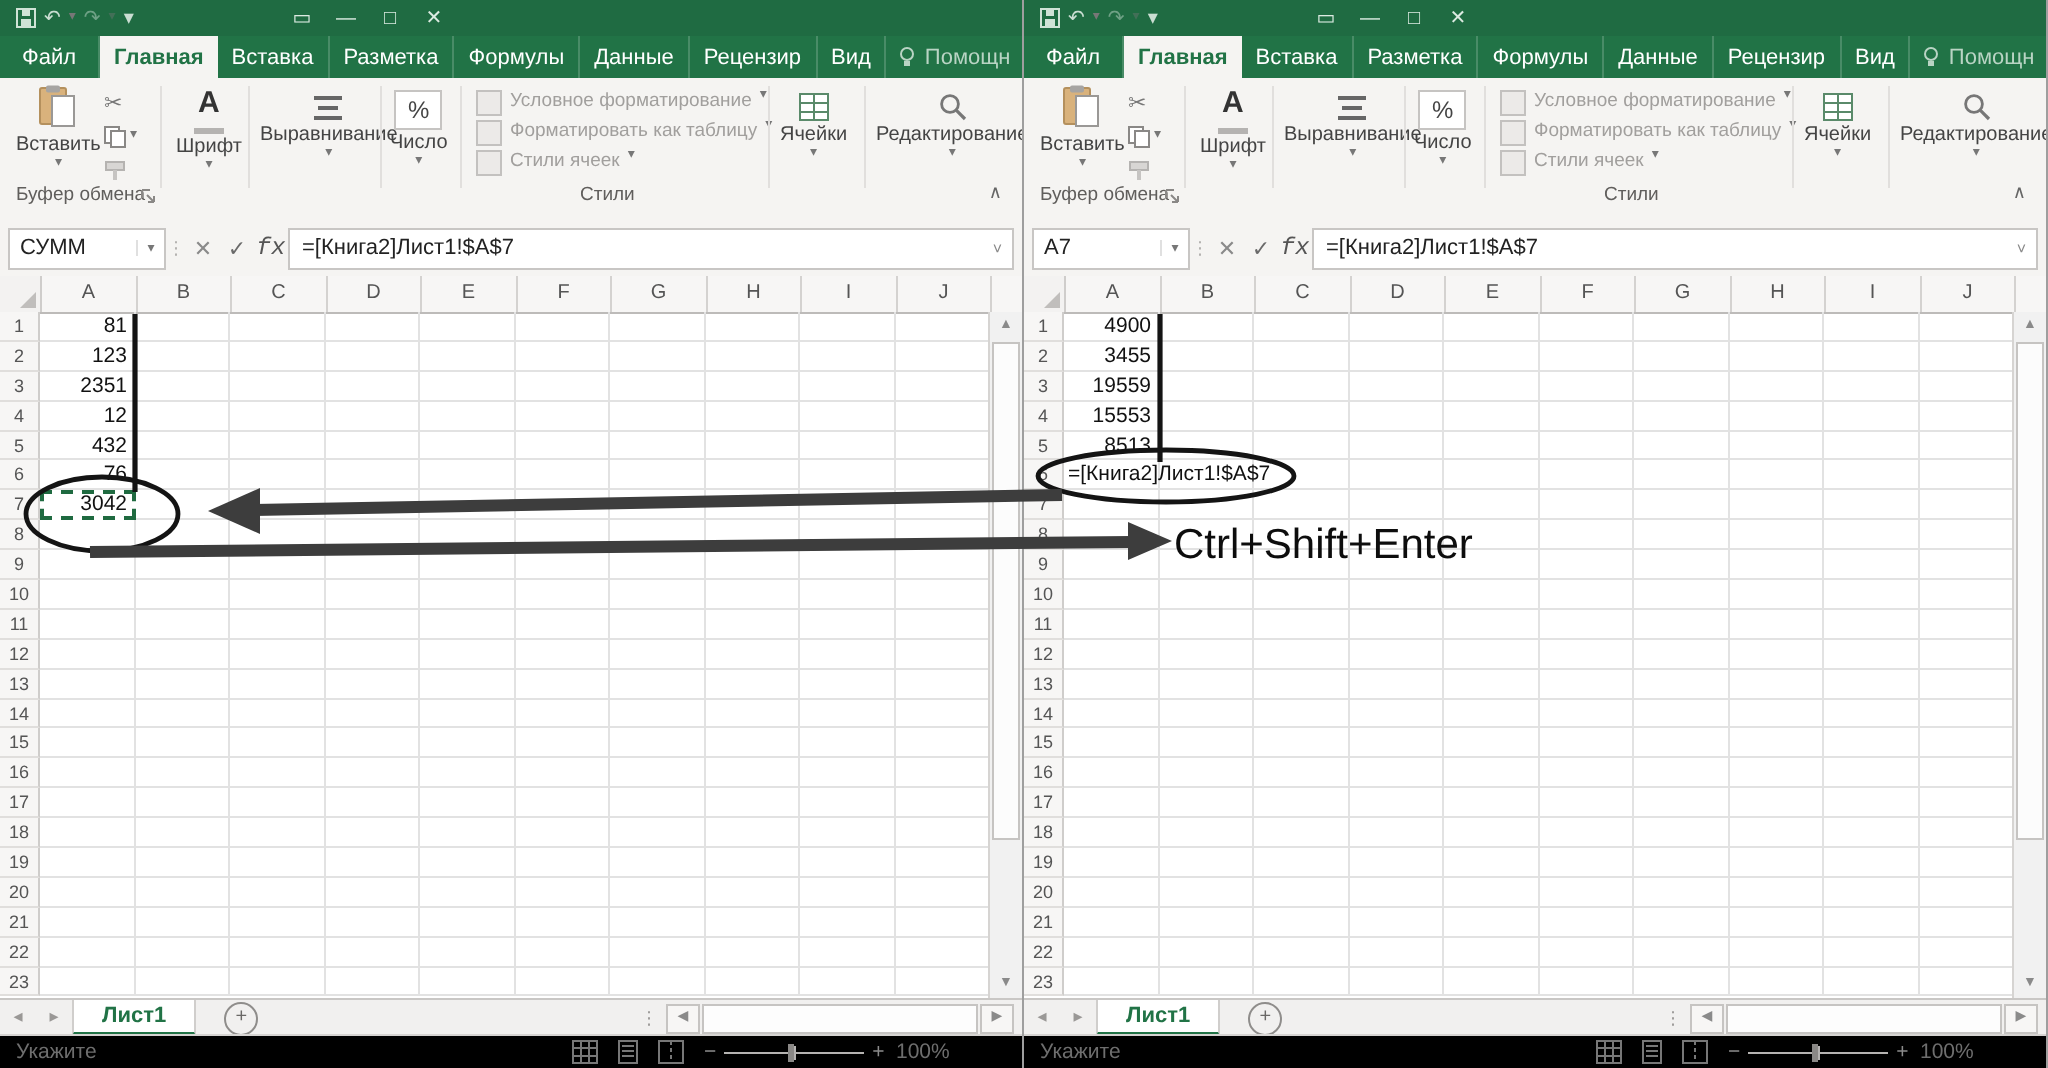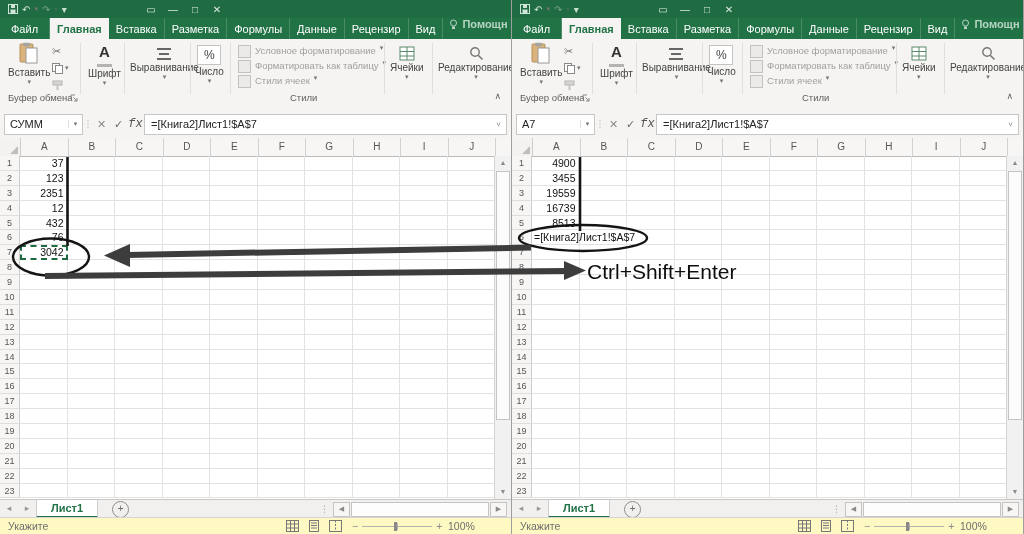--- a/index.html
+++ b/index.html
@@ -15,21 +15,21 @@
   .qat .dim{opacity:.4;}
   .wtitle{flex:1;text-align:center;font-size:10.5px;color:#eef6f1;}
   .winbtns{display:flex;align-items:center;gap:0;width:110px;justify-content:flex-end;}
   .winbtns span{width:22px;text-align:center;font-size:10px;color:#dcebe2;}
 
   
   .tabbar{position:absolute;left:0;top:18px;right:0;height:21px;background:#217346;display:flex;align-items:stretch;color:#fff;font-size:11px;}
   .rtab{display:flex;align-items:center;padding:0 7px;border-right:1px solid rgba(255,255,255,.18);cursor:default;white-space:nowrap;overflow:hidden;}
   .rtab.file{padding:0 11px;}
   .rtab.active{background:#f5f4f2;color:#217346;font-weight:bold;border-right:none;}
-  .tab-right{margin-left:auto;display:flex;align-items:flex-start;font-weight:bold;}
+  .tab-right{margin-left:auto;display:flex;align-items:center;}
   .help-tab{display:flex;align-items:center;gap:4px;color:#b9d4c4;padding:0 6px;font-size:11px;white-space:nowrap;}
   .signin{display:flex;align-items:center;background:#1a5a36;padding:0 9px;font-size:11px;white-space:nowrap;}
 
   
   .ribbon{position:absolute;left:0;top:39px;right:0;height:71px;background:#f5f4f2;border-bottom:1px solid #d8d6d4;font-size:10px;color:#444;}
   .rb-group-sep{position:absolute;top:4px;bottom:16px;width:1px;background:#e1dfdd;}
   .bigbtn{position:absolute;top:3px;display:flex;flex-direction:column;align-items:center;gap:1px;}
   .bigbtn .lbl{font-size:10px;color:#444;white-space:nowrap;}
   .caret{font-size:7px;color:#777;line-height:6px;}
   .smallstack{position:absolute;display:flex;flex-direction:column;gap:3px;}
@@ -73,21 +73,21 @@
   .sheetbar{position:absolute;left:0;top:499px;right:0;height:18px;background:#f1f0ef;border-top:1px solid #c9c7c5;display:flex;align-items:stretch;font-size:11px;}
   .snav{width:18px;text-align:center;color:#9a9896;line-height:17px;font-size:9px;}
   .sheettab{background:#fff;border-right:1px solid #d0cecc;border-left:1px solid #d0cecc;padding:0 14px;color:#217346;font-weight:bold;line-height:16px;border-bottom:2px solid #217346;box-sizing:border-box;}
   .addsheet{width:15px;height:15px;border:1px solid #8f8d8b;border-radius:50%;color:#6a6866;font-size:10px;line-height:13px;text-align:center;margin:1px 0 0 14px;}
   .hscroll{position:absolute;right:4px;top:2px;height:14px;display:flex;align-items:center;}
   .hdots{color:#9a9896;font-size:9px;margin-right:4px;}
   .harr{width:15px;height:13px;border:1px solid #c6c4c2;background:#f7f6f5;text-align:center;font-size:7px;color:#8a8a8a;line-height:12px;}
   .htrack{width:136px;height:13px;border:1px solid #c6c4c2;background:#fdfdfd;margin:0 1px;}
 
   
-  .statusbar{position:absolute;left:0;top:517px;right:0;height:17px;background:#fef9c3;border-top:1px solid #d6d4d2;font-size:10.5px;color:#6e6e6e;}
+  .statusbar{position:absolute;left:0;top:517px;right:0;height:17px;background:#000000;border-top:1px solid #d6d4d2;font-size:10.5px;color:#6e6e6e;}
   .stext{position:absolute;left:8px;top:2px;}
   .sicons{position:absolute;left:286px;top:2px;display:flex;gap:9px;align-items:center;}
   .zoomctl{position:absolute;left:352px;top:2px;display:flex;align-items:center;gap:4px;color:#8a8a8a;}
   .ztrack{width:70px;height:1px;background:#b5b3b1;position:relative;}
   .ztrack .tick{position:absolute;left:50%;top:-3px;width:1px;height:7px;background:#b5b3b1;}
   .ztrack .zthumb{position:absolute;left:46%;top:-4px;width:3px;height:9px;background:#8a8886;}
   .zpct{position:absolute;left:448px;top:2px;color:#6e6e6e;}
 
   .overlay{position:absolute;left:0;top:0;width:1024px;height:534px;pointer-events:none;z-index:40;}
   .icon{display:inline-block;}
@@ -269,21 +269,21 @@
             <div class="colh">F</div>
             <div class="colh">G</div>
             <div class="colh">H</div>
             <div class="colh">I</div>
             <div class="colh">J</div>
           </div>
       </div>
       <div class="rows">
           <div class="grow">
             <div class="rowh">1</div>
-            <div class="cell">37</div>
+            <div class="cell">81</div>
             <div class="cell"></div>
             <div class="cell"></div>
             <div class="cell"></div>
             <div class="cell"></div>
             <div class="cell"></div>
             <div class="cell"></div>
             <div class="cell"></div>
             <div class="cell"></div>
             <div class="cell"></div>
           </div>
@@ -838,21 +838,21 @@
             <div class="cell"></div>
             <div class="cell"></div>
             <div class="cell"></div>
             <div class="cell"></div>
             <div class="cell"></div>
             <div class="cell"></div>
             <div class="cell"></div>
           </div>
           <div class="grow">
             <div class="rowh">4</div>
-            <div class="cell">16739</div>
+            <div class="cell">15553</div>
             <div class="cell"></div>
             <div class="cell"></div>
             <div class="cell"></div>
             <div class="cell"></div>
             <div class="cell"></div>
             <div class="cell"></div>
             <div class="cell"></div>
             <div class="cell"></div>
             <div class="cell"></div>
           </div>

